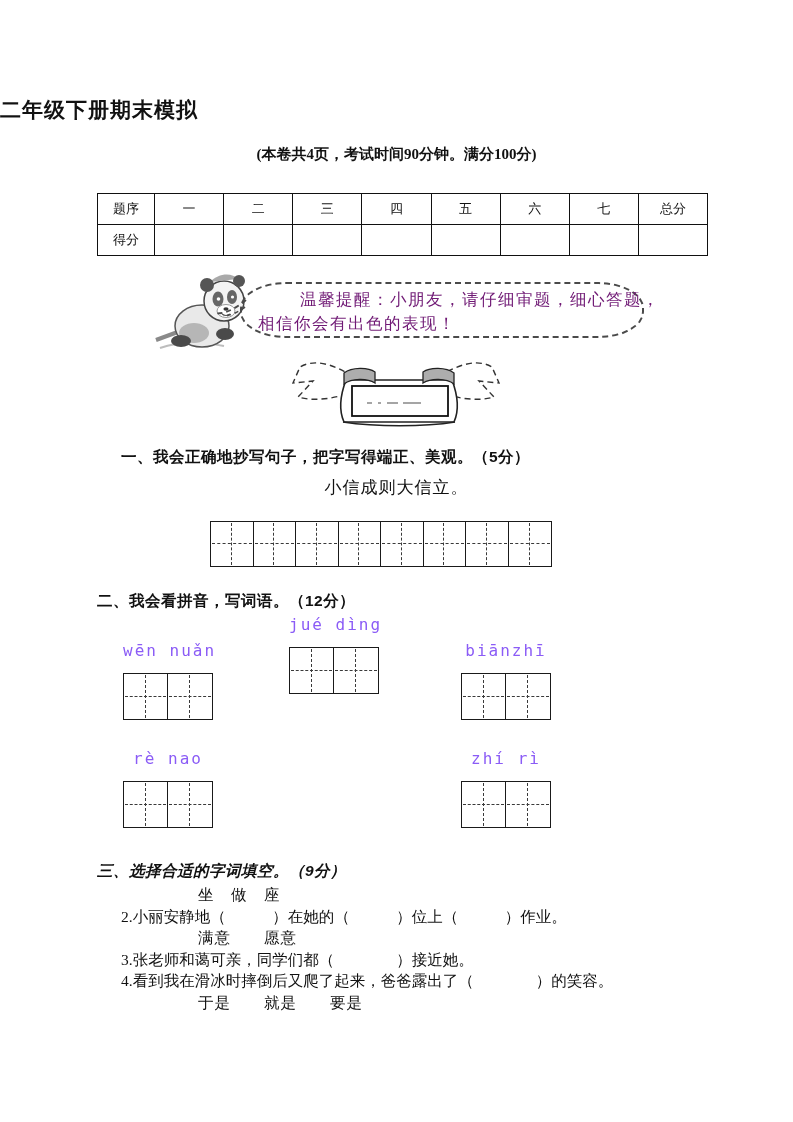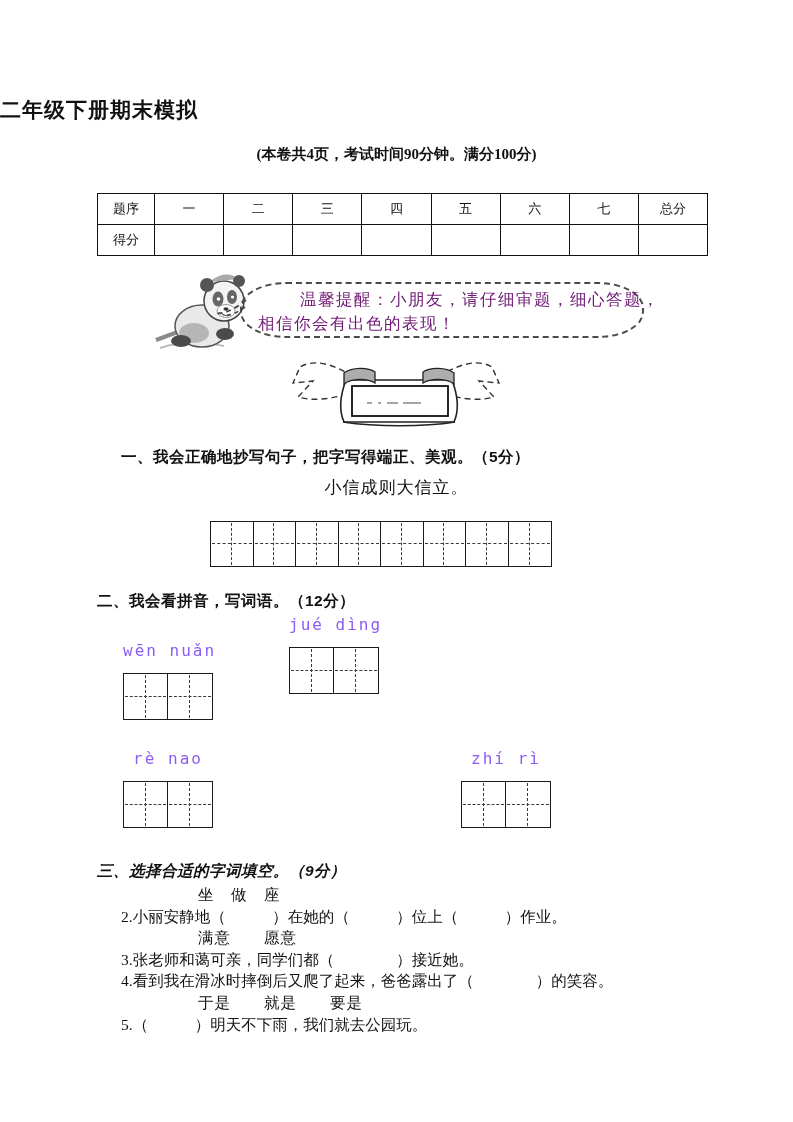--- a/index.html
+++ b/index.html
@@ -163,20 +163,27 @@
         <div class="cell"></div>
       </div>
   </div>
   <div class="py-block r1b">
     <div class="py-label">jué dìng</div>
     <div class="tian">
         <div class="cell"></div>
         <div class="cell"></div>
       </div>
   </div>
+  <div class="py-block r1c">
+    <div class="py-label">biānzhī</div>
+    <div class="tian">
+        <div class="cell"></div>
+        <div class="cell"></div>
+      </div>
+  </div>
   <div class="py-block r2a">
     <div class="py-label">rè nao</div>
     <div class="tian">
         <div class="cell"></div>
         <div class="cell"></div>
       </div>
   </div>
   <div class="py-block r2c">
     <div class="py-label">zhí rì</div>
     <div class="tian">
@@ -186,16 +193,15 @@
   </div>
 
   <div class="sec-heading h-three">三、选择合适的字词填空。（9分）</div>
   <div class="sec3-lines">
     <div class="choices">坐　做　座</div>
     <div class="question">2.小丽安静地（　　　）在她的（　　　）位上（　　　）作业。</div>
     <div class="choices">满意　　愿意</div>
     <div class="question">3.张老师和蔼可亲，同学们都（　　　　）接近她。</div>
     <div class="question">4.看到我在滑冰时摔倒后又爬了起来，爸爸露出了（　　　　）的笑容。</div>
     <div class="choices">于是　　就是　　要是</div>
-    <div class="question">5.（　　　）明天不下雨，我们就去公园玩。</div>
   </div>
 
 </div>
 
 </body></html>

